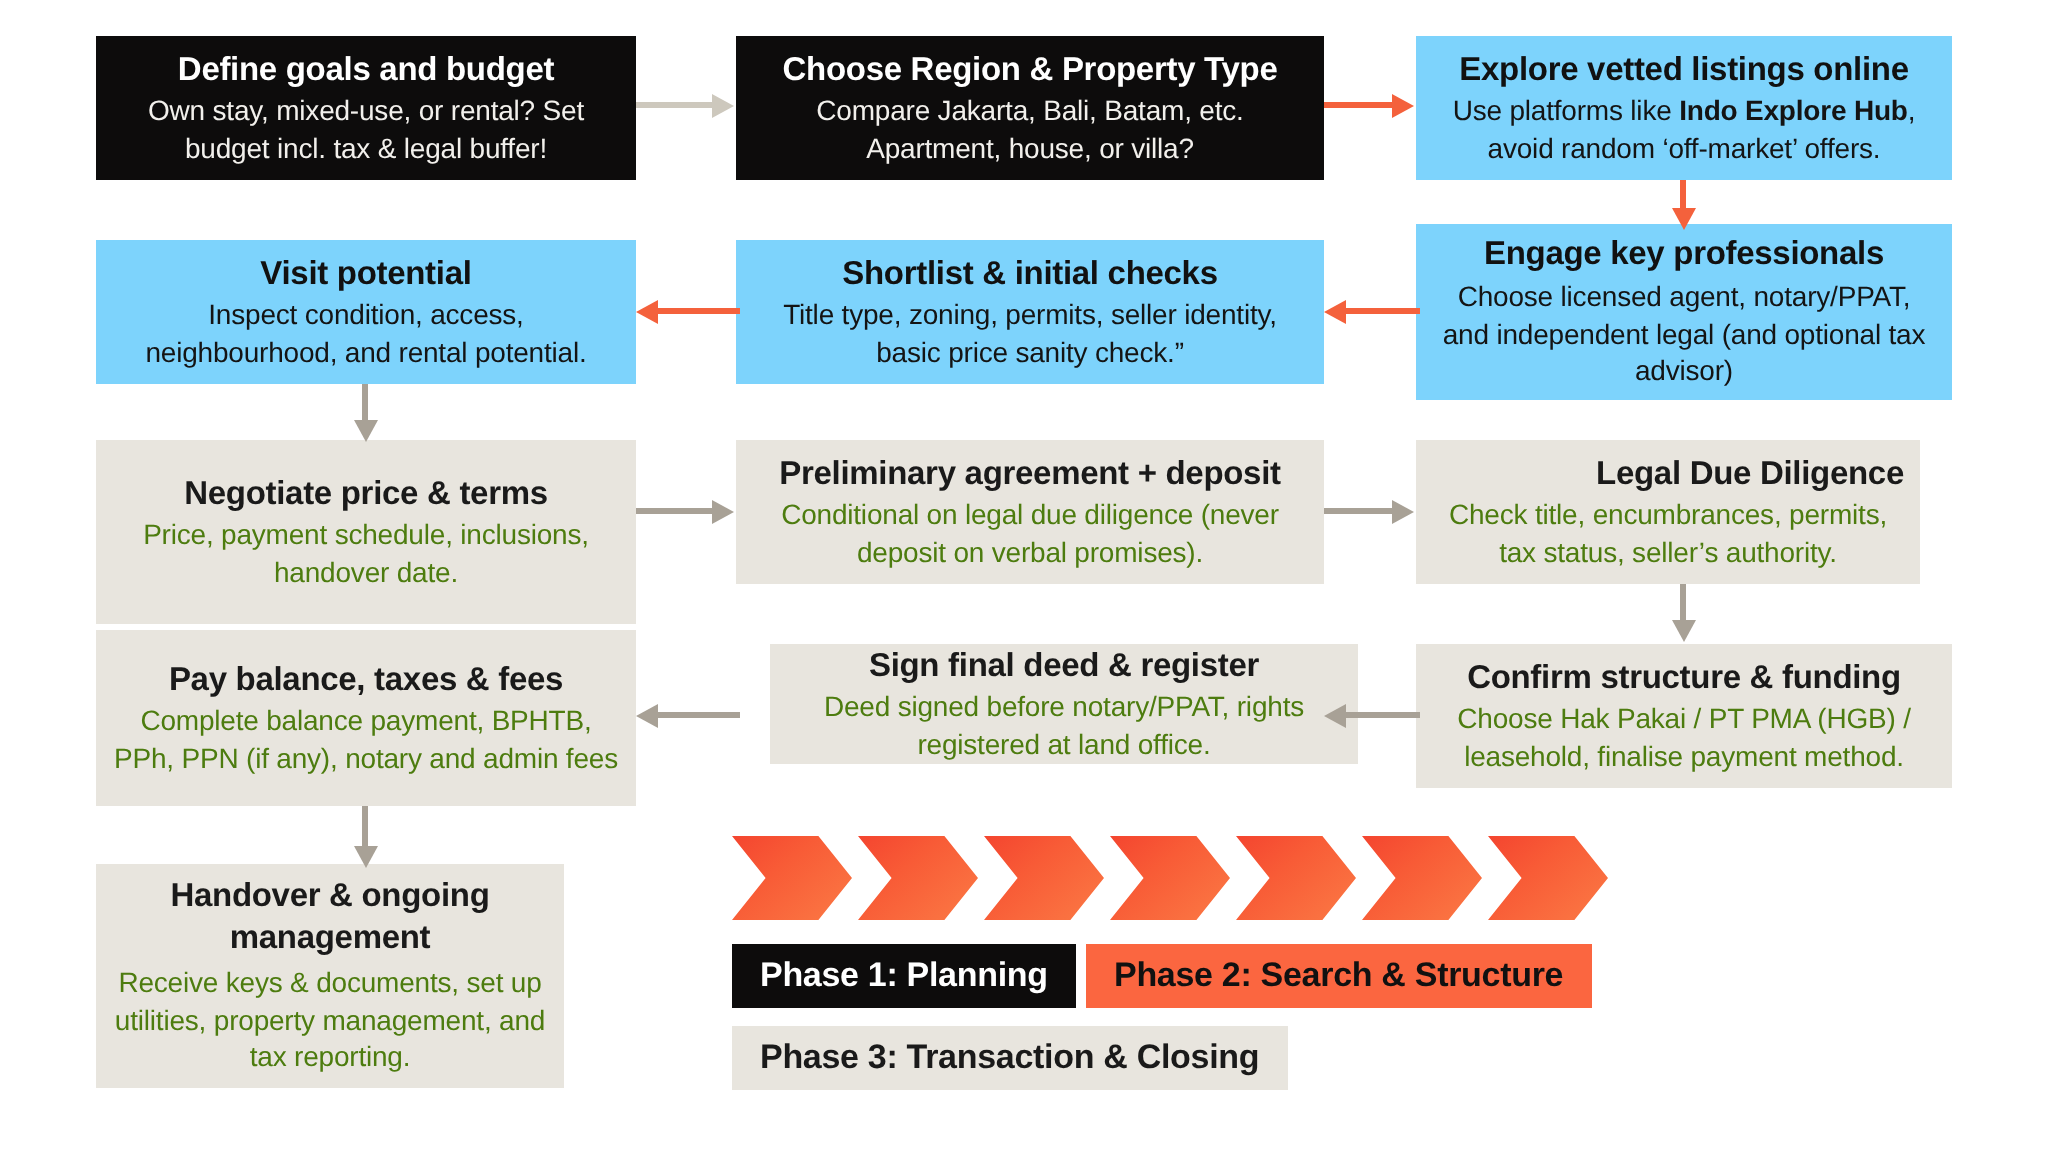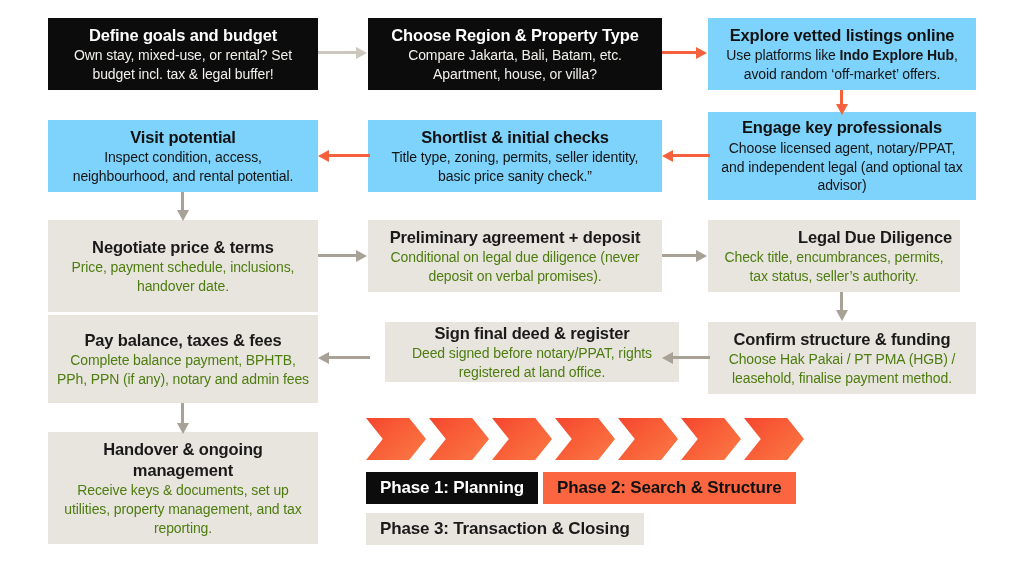--- a/index.html
+++ b/index.html
@@ -137,21 +137,21 @@
   <div class="node n-beige" style="left:385px; top:322px; width:294px; height:60px;align-items:center;">
     <div class="title">Sign final deed &amp; register</div>
     <div class="desc">Deed signed before notary/PPAT, rights registered at land office.</div>
   </div>
 
   <div class="node n-beige" style="left:708px; top:322px; width:268px; height:72px;">
     <div class="title">Confirm structure &amp; funding</div>
     <div class="desc">Choose Hak Pakai / PT PMA (HGB) / leasehold, finalise payment method.</div>
   </div>
 
-  <div class="node n-beige" style="left:48px; top:432px; width:270px; height:112px;">
+  <div class="node n-beige" style="left:48px; top:432px; width:234px; height:112px;justify-content:space-between;">
     <div class="title" style="max-width:190px;">Handover &amp; ongoing management</div>
     <div class="desc">Receive keys &amp; documents, set up utilities, property management, and tax reporting.</div>
   </div>
 
   <div class="conn c-beige" style="left:318px; top:47px; width:50px; height:12px;">
     <div class="line" style="left:0; top:4px; width:40px; height:3px;"></div>
     <div class="head" style="left:38px; top:0;
          border-width:6px 0 6px 11px; border-color:transparent transparent transparent currentColor;"></div>
   </div>
 

